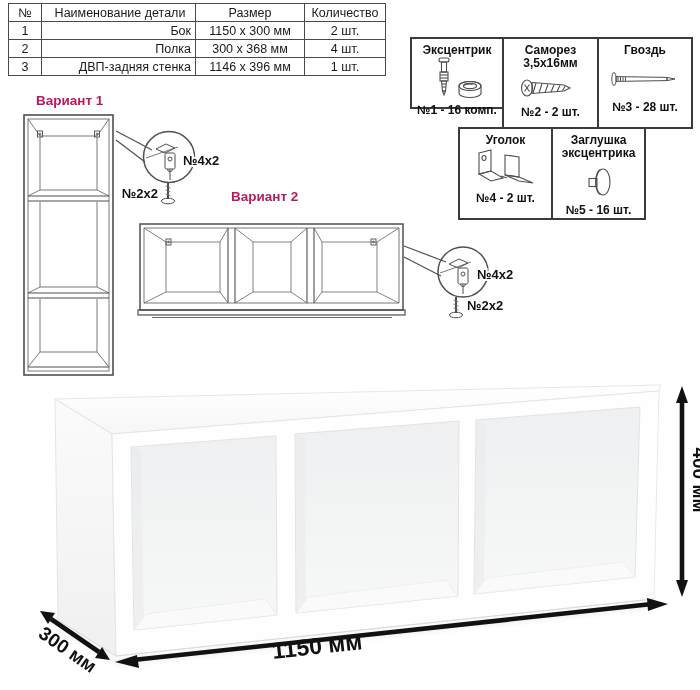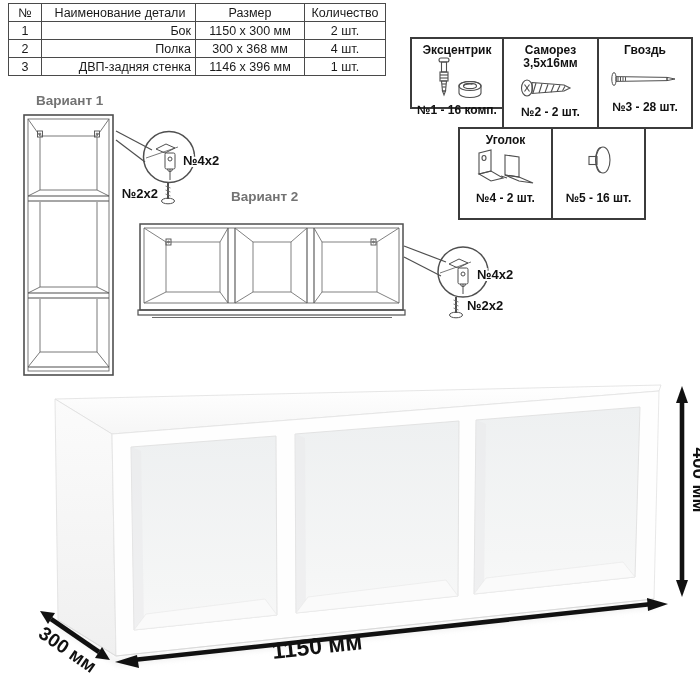--- a/index.html
+++ b/index.html
@@ -18,21 +18,21 @@
 
   
   .hw-cell{position:absolute;box-sizing:border-box;border:2px solid #3b3b3b;background:#fff;
            display:flex;flex-direction:column;align-items:center;}
   .hw-title{font-weight:bold;font-size:12px;line-height:1.12;text-align:center;
             padding-top:5px;white-space:pre-line;}
   .hw-icon{flex:1;display:flex;align-items:center;justify-content:center;width:100%;}
   .hw-count{font-weight:bold;font-size:12px;padding-bottom:13px;white-space:nowrap;}
 
   
-  .variant-title{position:absolute;font-weight:bold;font-size:13.5px;color:#737373;}
+  .variant-title{position:absolute;font-weight:bold;font-size:13.5px;color:#be185d;}
 
   
   svg.overlay{position:absolute;left:0;top:0;}
   svg text{font-family:"Liberation Sans",sans-serif;}
   .lab{font-weight:bold;font-size:13px;fill:#111;paint-order:stroke;stroke:#fff;stroke-width:4px;}
   .dim{font-weight:bold;fill:#111;}
   .ln{stroke:#4f4f4f;fill:none;}
   .thin{stroke:#6a6a6a;fill:none;}
 </style>
 </head>
@@ -143,20 +143,21 @@
           <polygon points="34,8 48,10 48,30 34,28"></polygon>
           <polygon points="34,28 48,30 62,36 48,34"></polygon>
           <line x1="30" y1="29" x2="36" y2="31"></line>
         </g>
       </svg>
     </div>
     <div class="hw-count">№4 - 2 шт.</div>
   </div>
 
   <div class="hw-cell" style="left:551px;top:127px;width:95px;height:93px;">
+    <div class="hw-title">Заглушка эксцентрика</div>
     <div class="hw-icon">
       <svg width="56" height="42" viewBox="0 0 56 42">
         <g class="ln" stroke-width="1.1" fill="#fff">
           <ellipse cx="32" cy="21" rx="7" ry="13"></ellipse>
           <path d="M30,8.5 a5,11.5 0 0 0 0,25"></path>
           <rect x="18" y="17.5" width="8" height="8"></rect>
         </g>
       </svg>
     </div>
     <div class="hw-count">№5 - 16 шт.</div>

